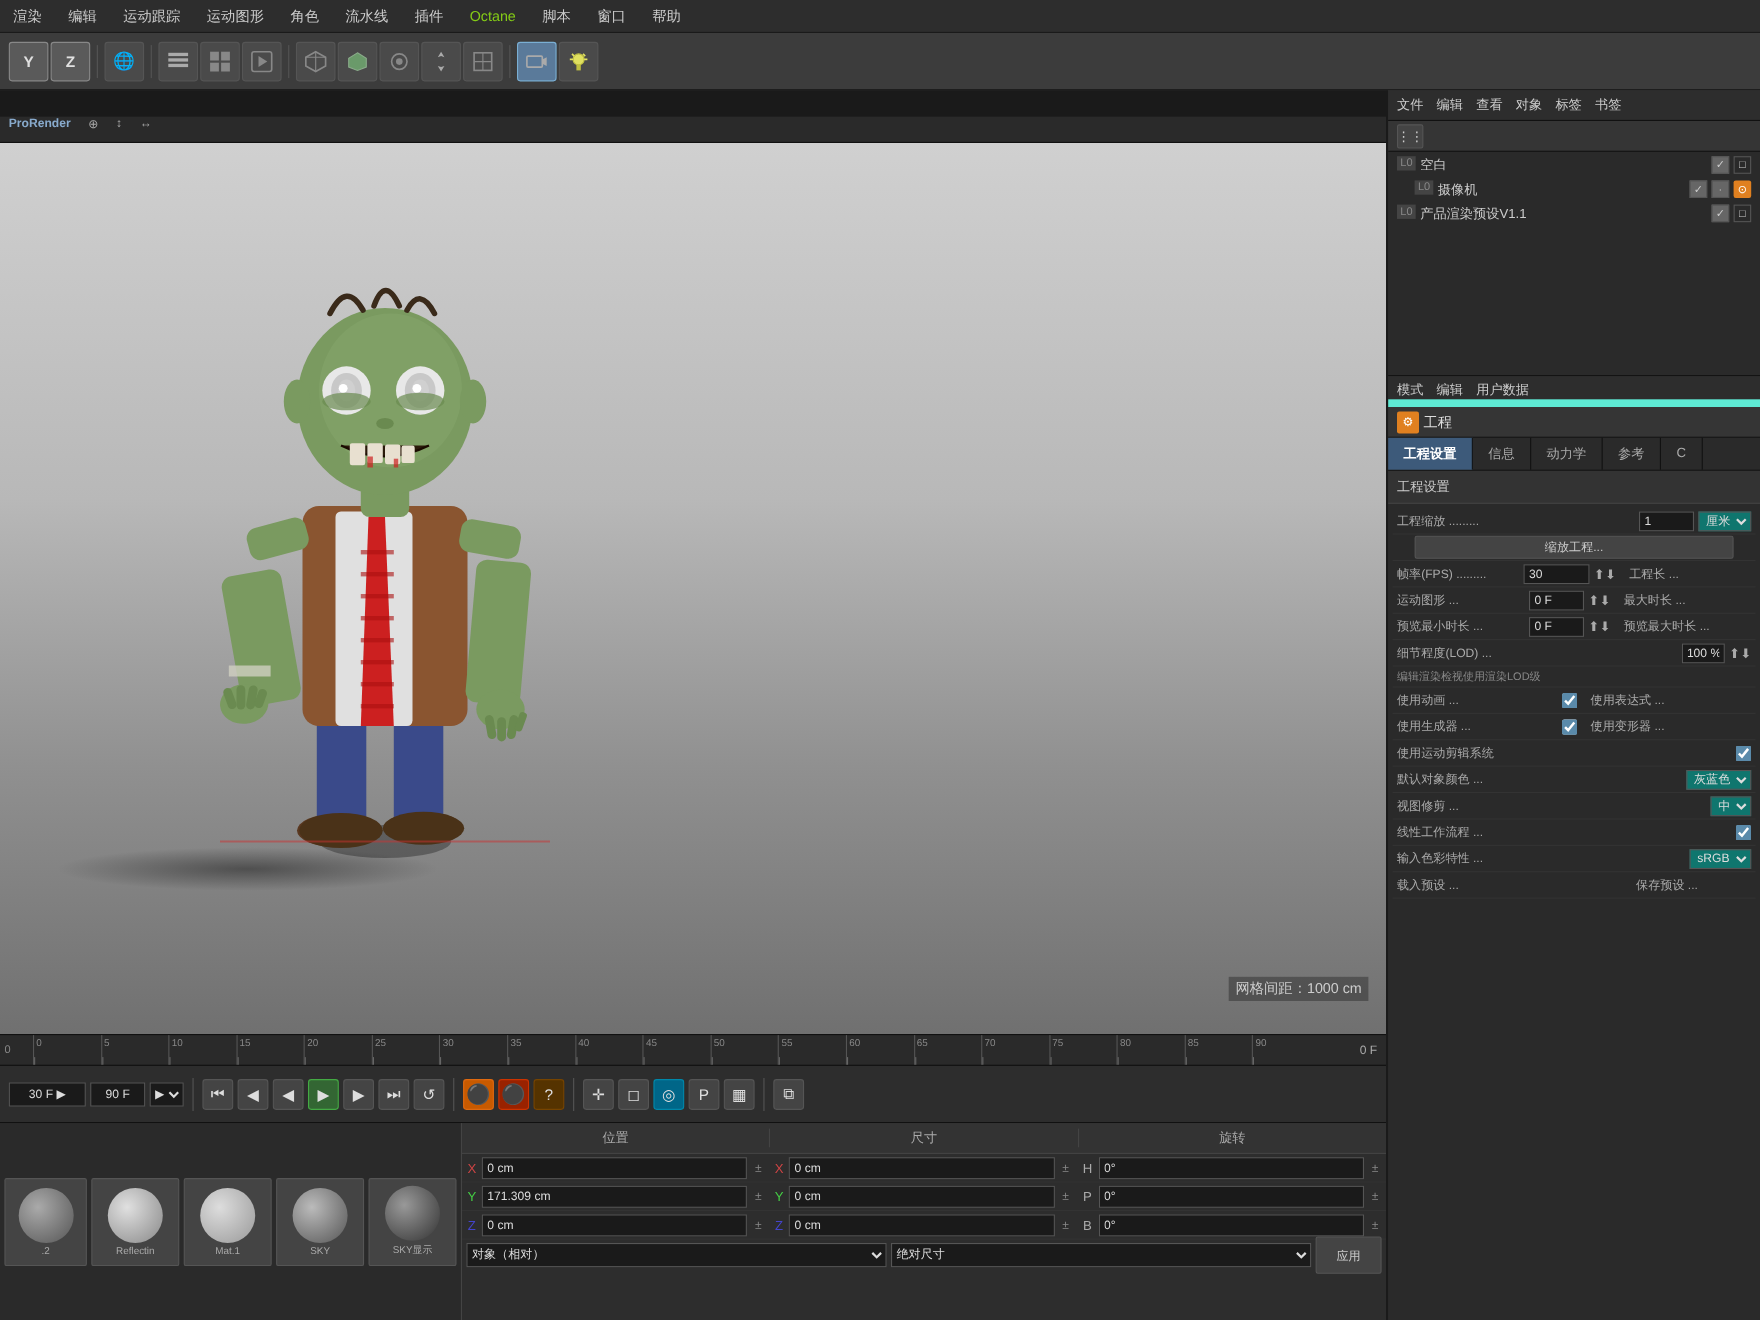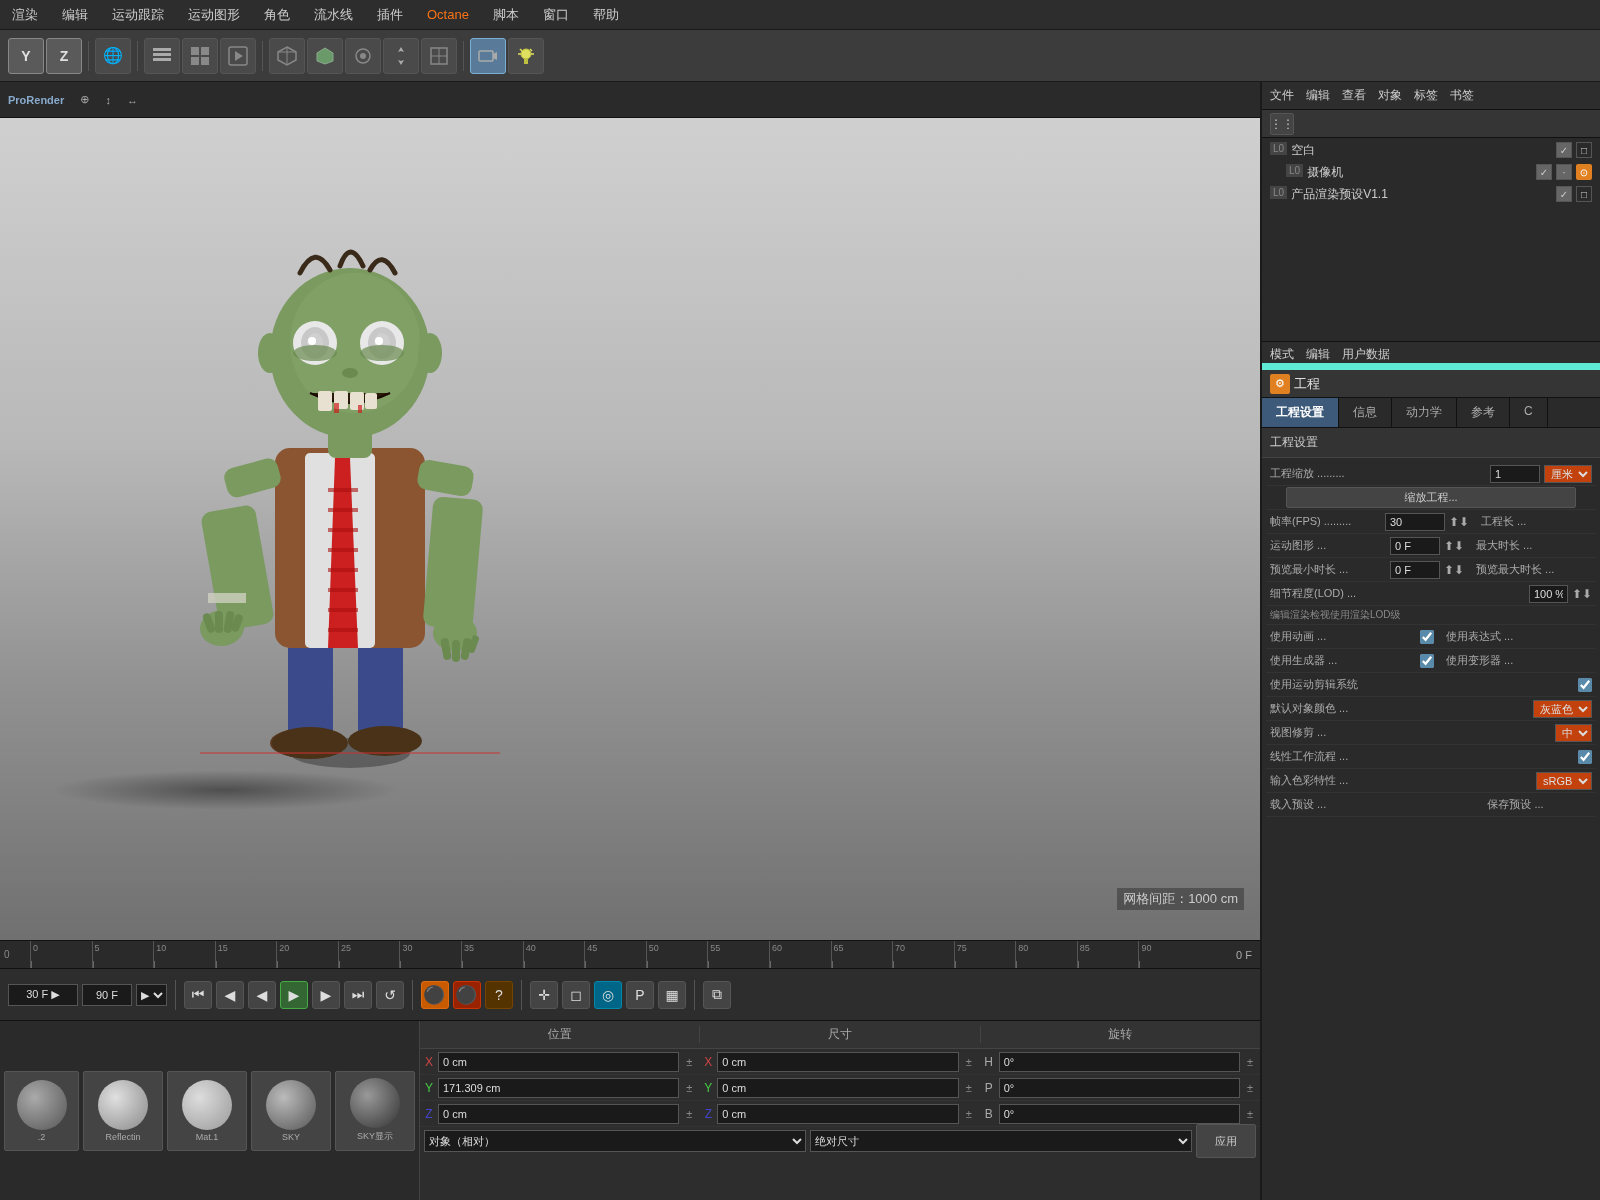--- a/index.html
+++ b/index.html
@@ -23,21 +23,21 @@
       padding: 0 8px;
       gap: 16px;
       border-bottom: 1px solid #1a1a1a;
     }
     .menu-item {
       font-size: 13px;
       color: #ccc;
       cursor: pointer;
       padding: 2px 4px;
     }
-    .menu-item.active { color: #f97316; }
+    .menu-item.active { color: #84cc16; }
 
     
     .toolbar {
       width: 100%;
       height: 52px;
       background: #3c3c3c;
       display: flex;
       align-items: center;
       padding: 4px 8px;
       gap: 2px;
@@ -72,29 +72,29 @@
 
     
     .viewport-container {
       flex: 1;
       display: flex;
       flex-direction: column;
       background: #1a1a1a;
     }
 
     .viewport-header {
-      height: 36px;
+      height: 24px;
       background: #2a2a2a;
       display: flex;
-      align-items: center;
       padding: 0 8px;
       gap: 16px;
       font-size: 11px;
       color: #aaa;
       border-bottom: 1px solid #111;
+      margin-top: 24px;
     }
 
     .viewport {
       flex: 1;
       position: relative;
       background: linear-gradient(180deg, #d0d0d0 0%, #b8b8b8 40%, #909090 70%, #707070 100%);
       overflow: hidden;
     }
 
     
@@ -380,21 +380,21 @@
       width: 80px;
       height: 18px;
       background: #1a1a1a;
       border: 1px solid #555;
       color: #ddd;
       font-size: 11px;
       padding: 0 4px;
     }
     .prop-select {
       height: 18px;
-      background: #c2410c;
+      background: #0f766e;
       border: 1px solid #555;
       color: #ddd;
       font-size: 11px;
       padding: 0 2px;
     }
     .prop-btn {
       padding: 2px 8px;
       background: #444;
       border: 1px solid #555;
       color: #ccc;

